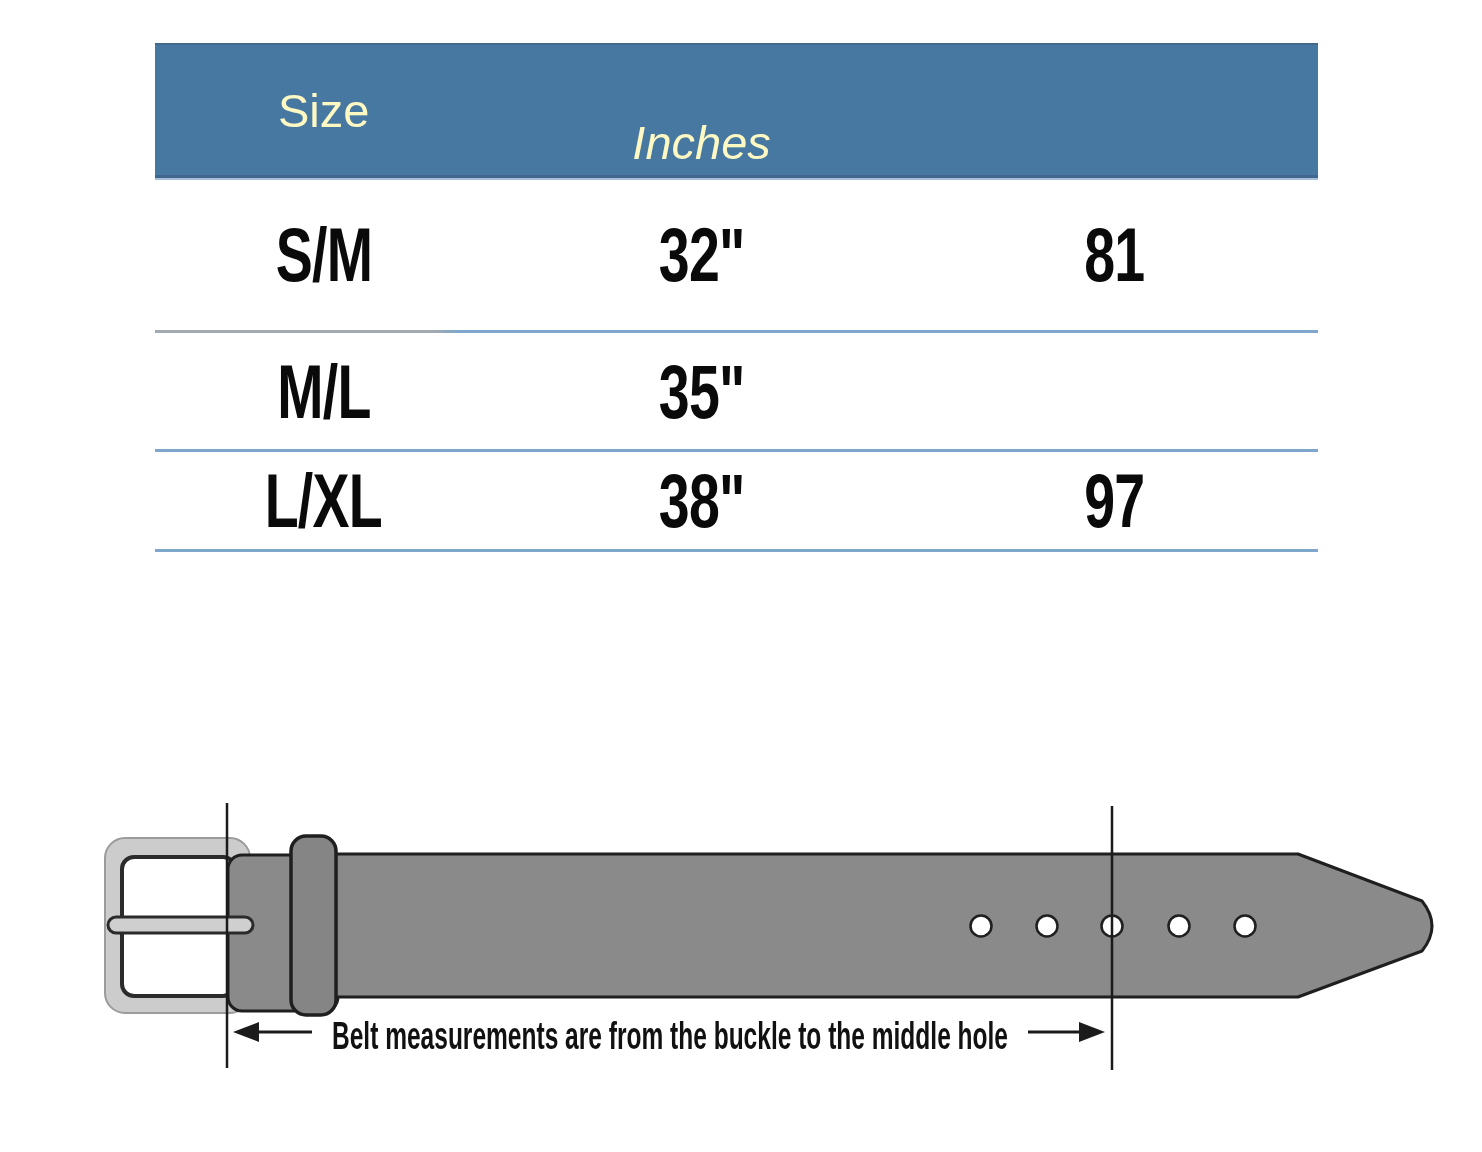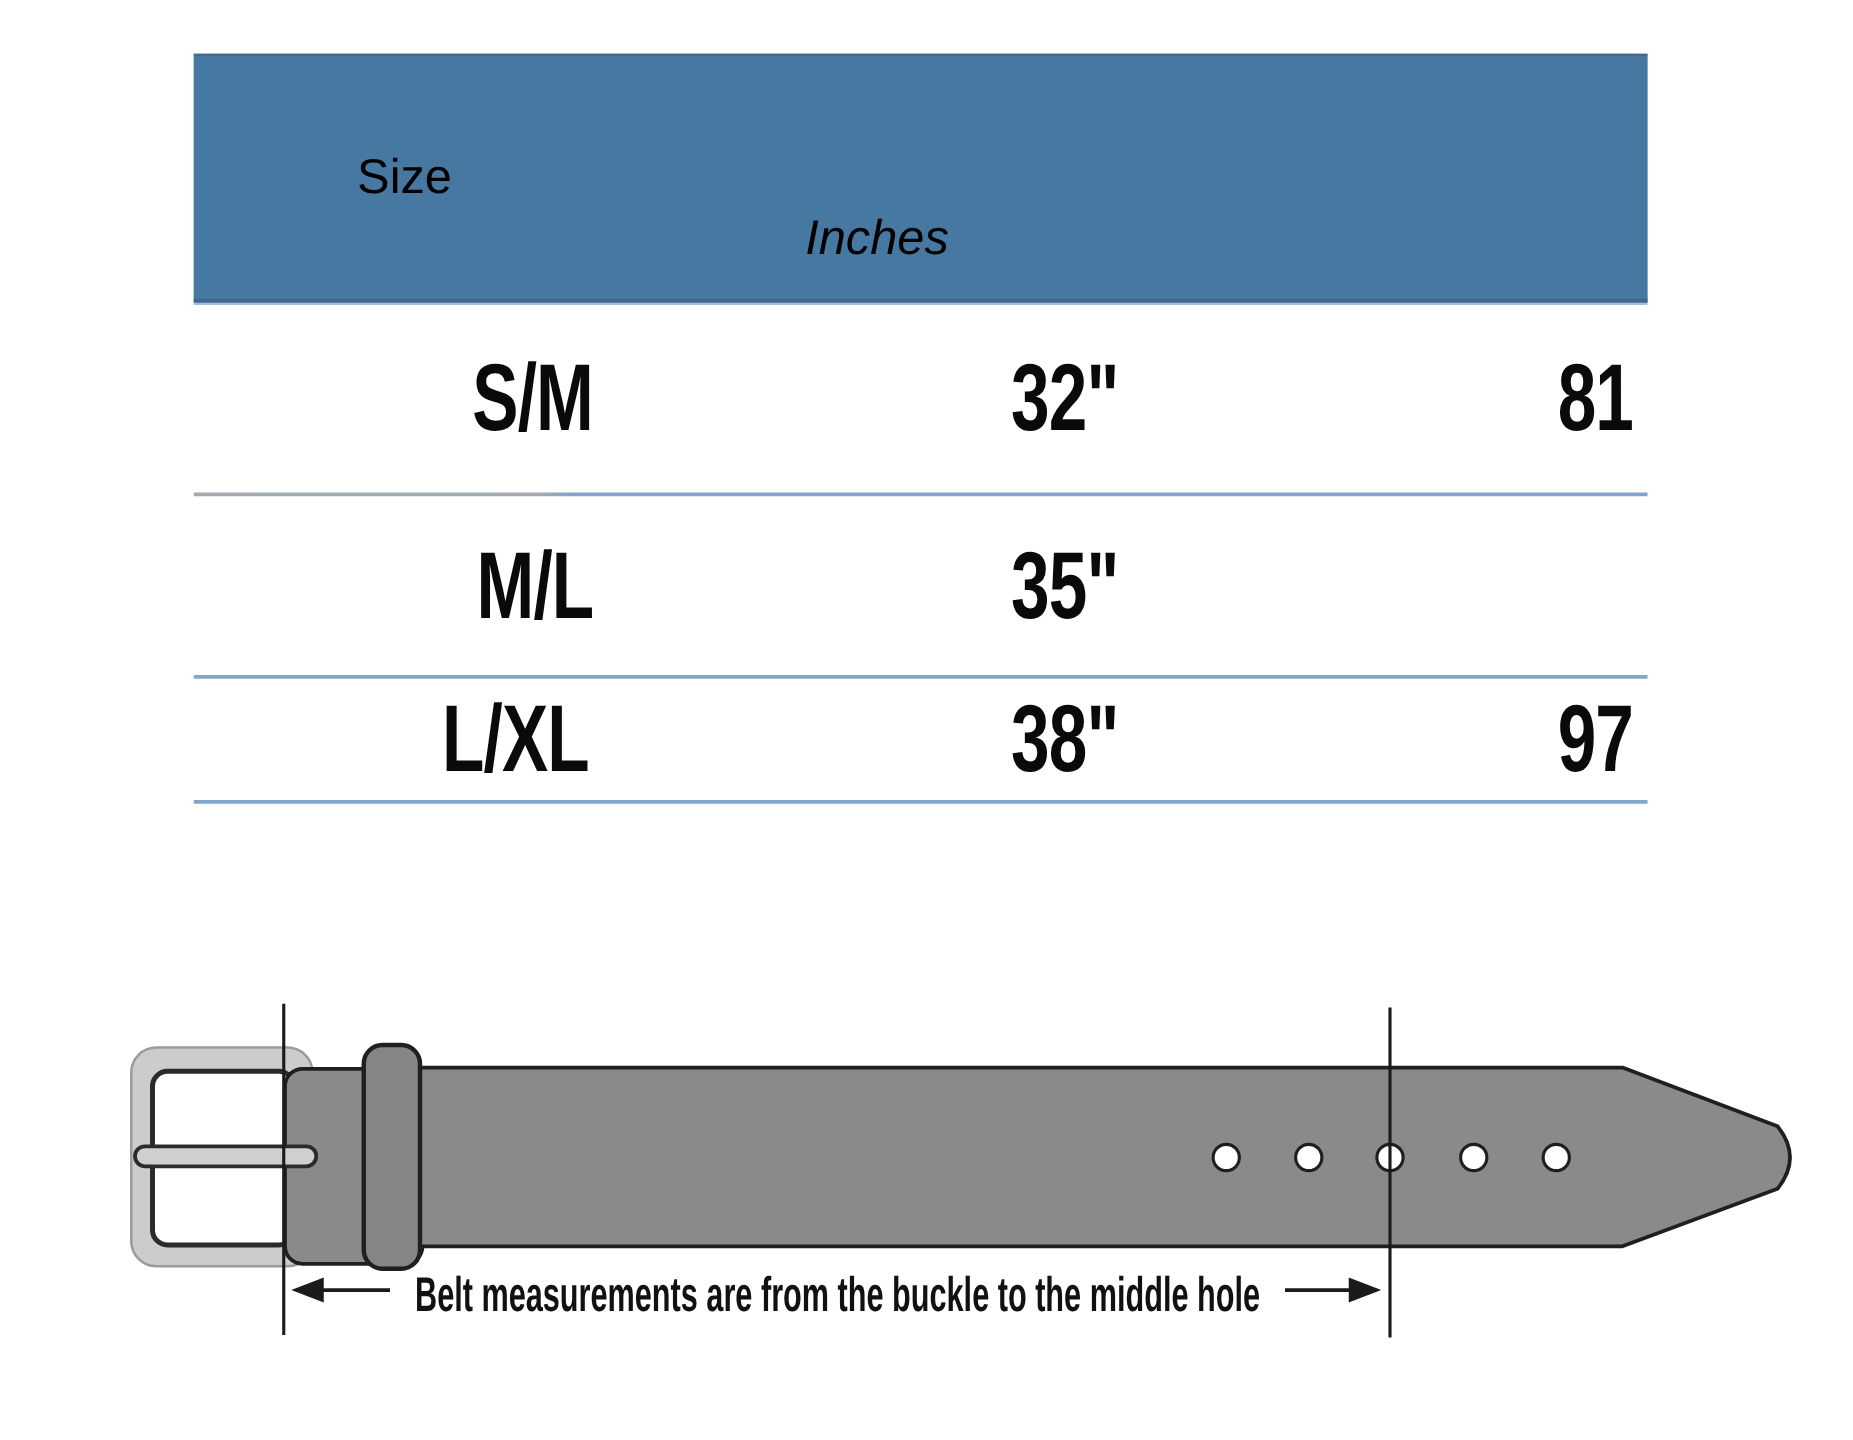--- a/index.html
+++ b/index.html
@@ -5,40 +5,40 @@
   html,body { margin:0; padding:0; background:#ffffff; }
   .page {
     position:relative; width:1482px; height:1152px; background:#ffffff;
     font-family:"Liberation Sans", sans-serif; overflow:hidden;
   }
 
   
   .size-table { position:absolute; left:155px; top:43px; width:1163px; }
 
   .thead {
-    box-sizing:border-box; height:199px; background:#4678a2;
+    box-sizing:border-box; height:135px; background:#4678a2;
     border-top:2px solid #44698d; border-bottom:3px solid #40678d;
     box-shadow:0 2px 0 rgba(148,180,208,.85);
     display:grid; grid-template-columns:29% 36% 35%; grid-template-rows:1fr 1fr;
-    color:#000000; font-size:39px;
+    color:#fef9c3; font-size:47px;
   }
   .thead .cell { display:flex; align-items:center; justify-content:center; }
   .size-head   { grid-area:1 / 1 / 3 / 2; }
   .span-head   { grid-area:1 / 2 / 2 / 4; padding-left:30px; }
   .inches-head { grid-area:2 / 2 / 3 / 3;font-style:italic; }
   .cm-head     { grid-area:2 / 3 / 3 / 4; }
 
   .trow {
     display:grid; grid-template-columns:29% 36% 35%; align-items:center;
     color:#0a0a0a;
   }
   .trow.r1 { height:152px; }
-  .trow.r2 { height:143px; }
+  .trow.r2 { height:116px; }
   .trow.r3 { height:97px; }
-  .trow .cell { text-align:right; }
+  .trow .cell { text-align:center; }
   .val {
     display:inline-block; transform:scaleX(.73); transform-origin:50% 50%;
     font-weight:bold; font-size:76px; letter-spacing:-1px; white-space:nowrap;
   }
   .divider { height:3px; background:#7fa6cb; }
   .divider.first {
     background:linear-gradient(90deg,#a2aab2 0%,#a2aab2 24%,#7fa6cb 26%,#7fa6cb 100%);
   }
 
   

